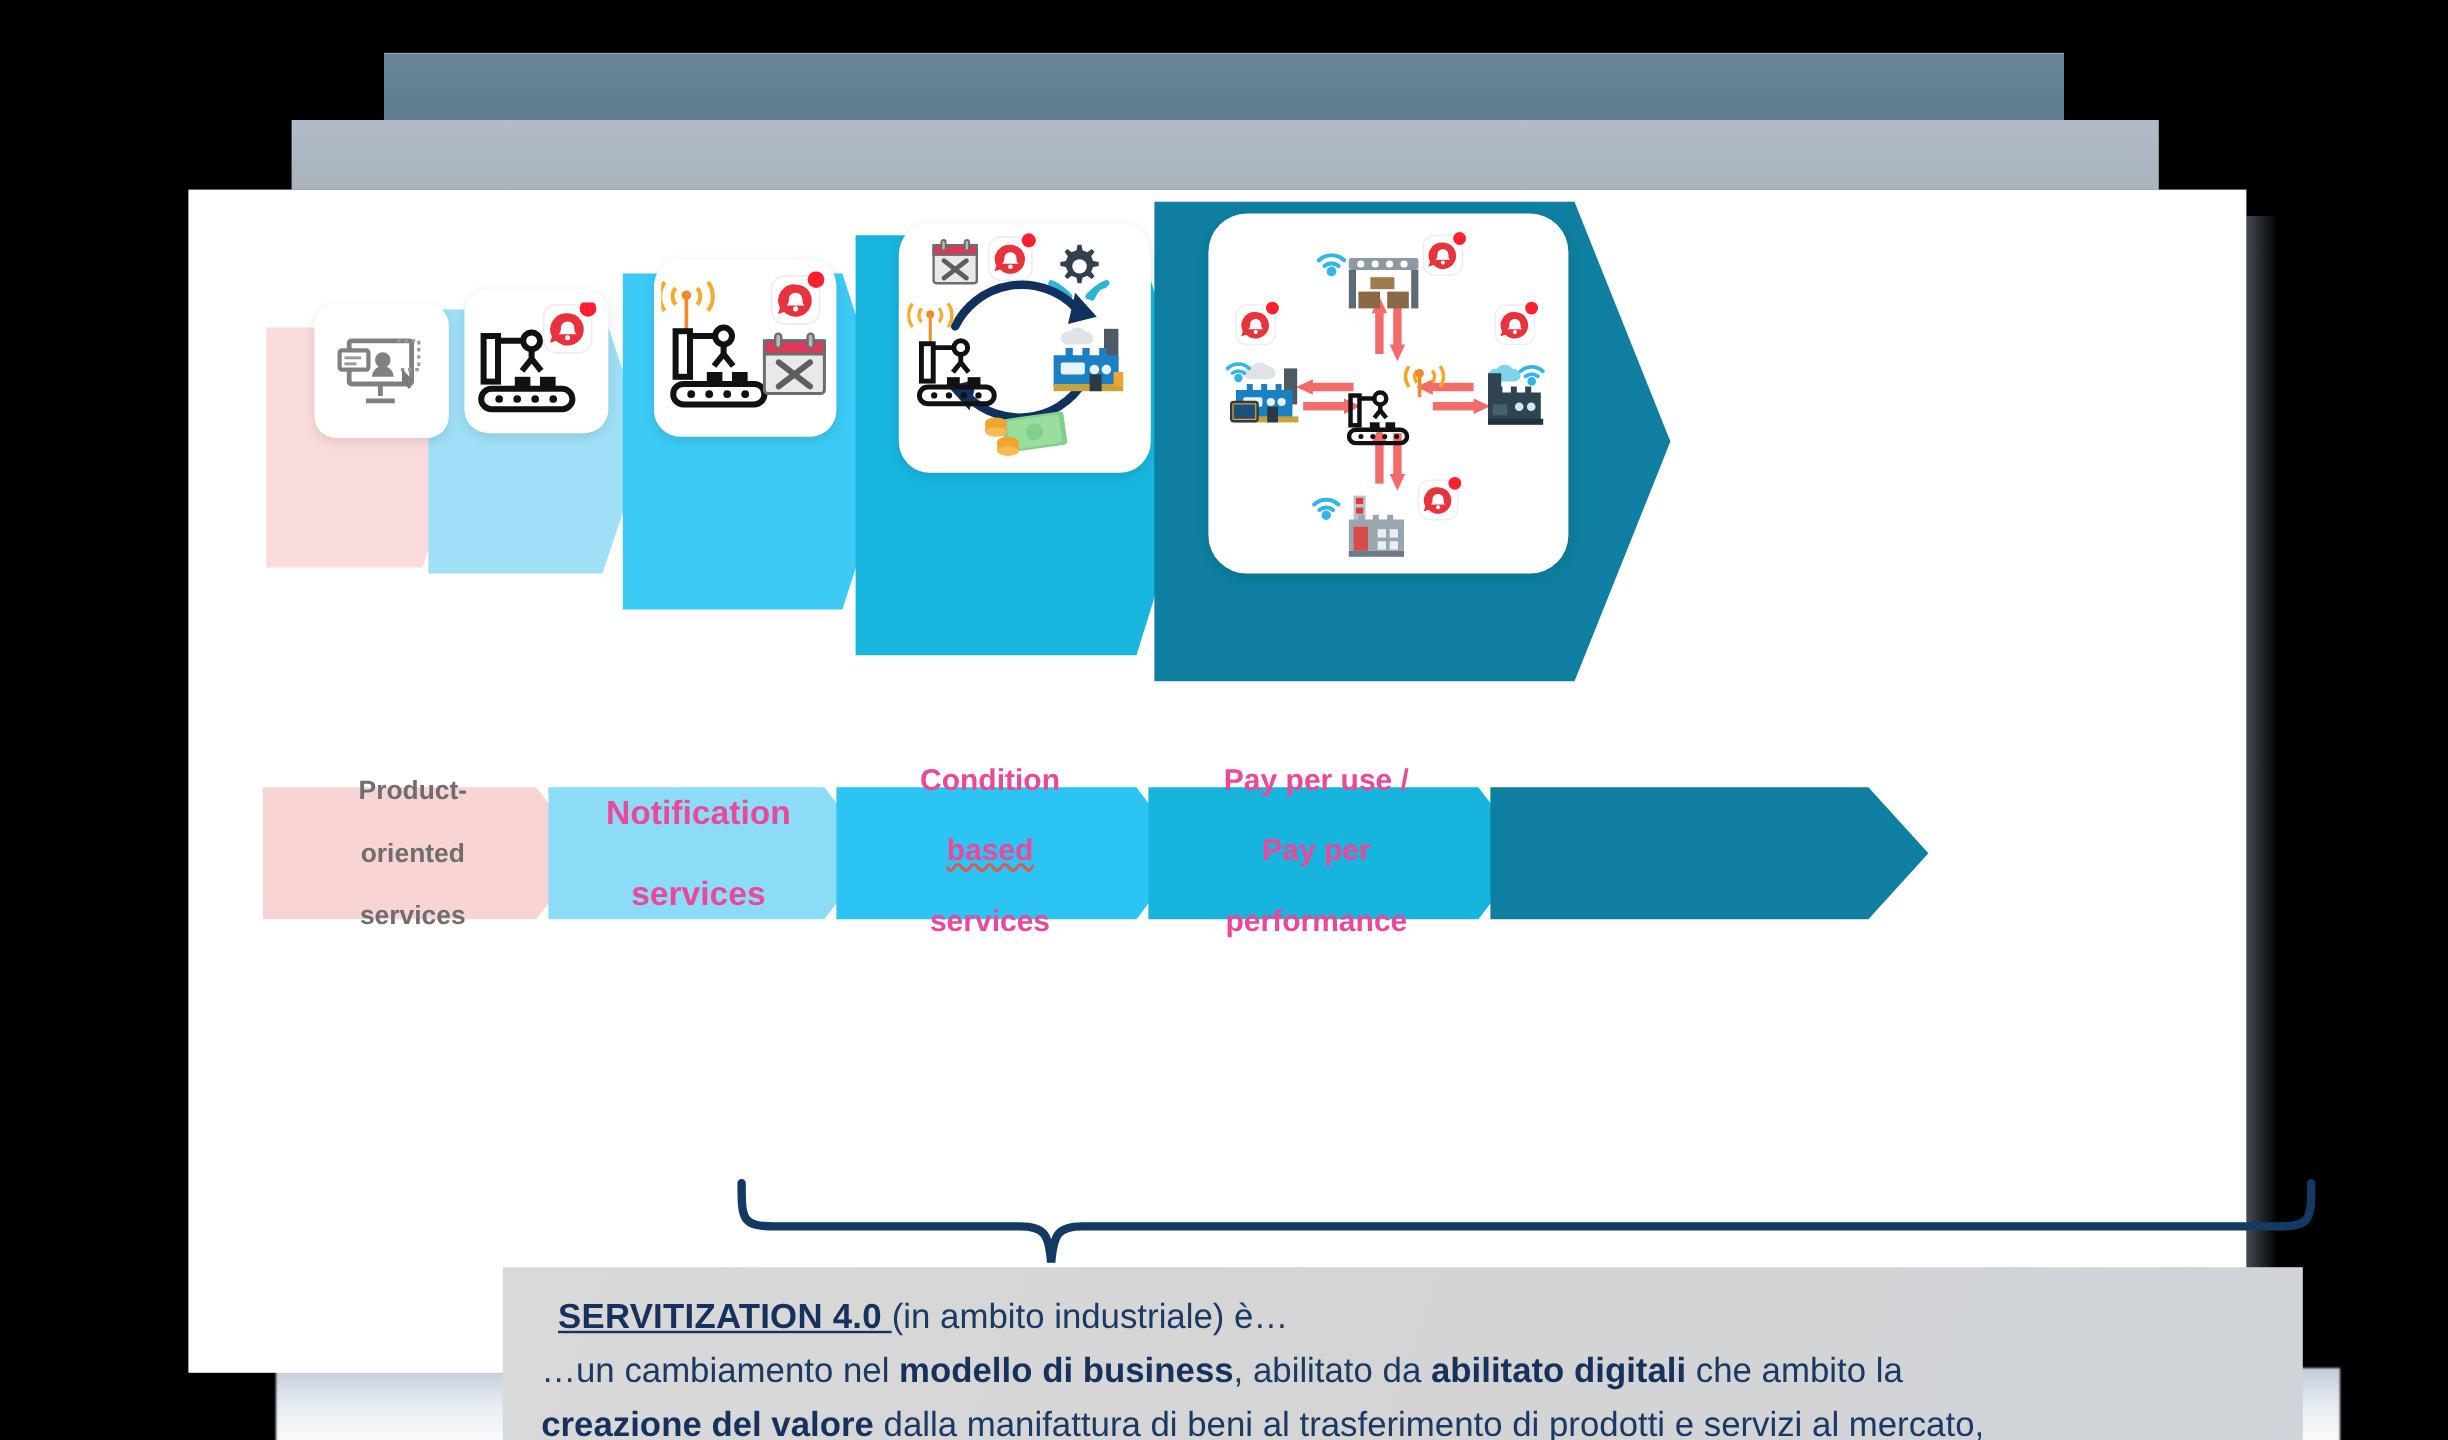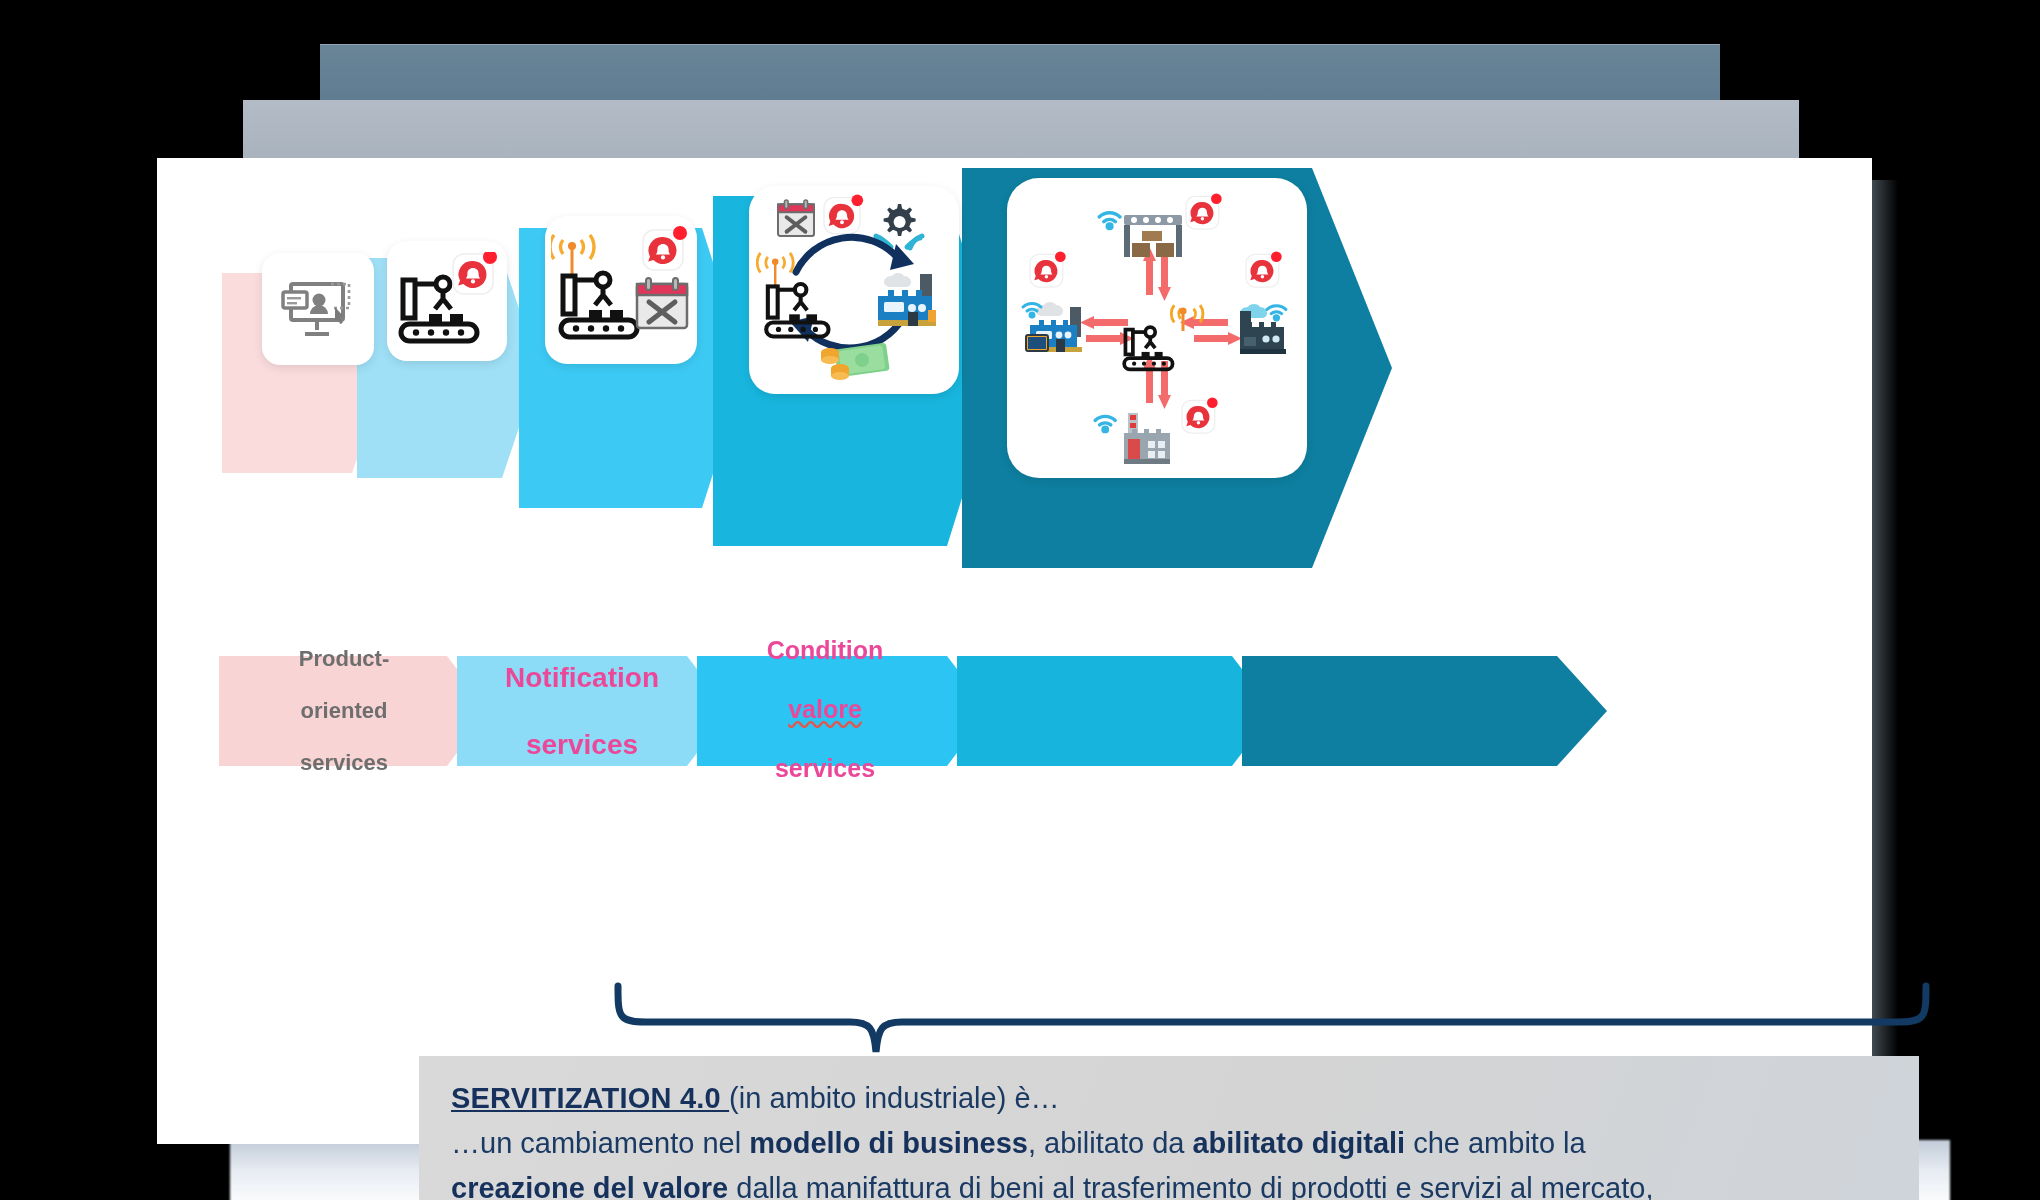--- a/index.html
+++ b/index.html
@@ -35,21 +35,21 @@
   .brace{position:absolute;left:455px;top:820px;width:1320px;height:80px;}
 
   
   .defbox{position:absolute;left:262px;top:898px;width:1500px;height:232px;
     background:linear-gradient(110deg,#d9d9d9 0%,#d4d4d4 55%,#cfd4da 100%);
     padding:22px 32px 14px 32px;box-sizing:border-box;}
   .defbox p{margin:0 0 4px 0;color:#1b3a63;font-size:29px;line-height:1.42;
             font-family:"Liberation Sans", sans-serif;}
   .defbox b{font-weight:bold;color:#16325c;text-align:right;}
   .defbox .ttl{font-weight:bold;text-decoration:underline;color:#16325c;
-               letter-spacing:.2px;}
+               letter-spacing:.2px;margin-left:14px;}
   .sq{ text-decoration: underline wavy #e0584f; text-decoration-skip-ink:none;}
 </style>
 </head>
 <body>
 
 <div id="stage">
 
   <div class="slide-shadow"></div>
   <div class="bar-top"></div>
   <div class="bar-mid"></div>
@@ -429,25 +429,32 @@
     <div class="ribbon" style="left:300px;top:498px;width:250px;height:110px;font-size:28px">
       <span>
         <span>Notification</span><br>
         <span>services</span>
       </span>
     </div>
 
     <div class="ribbon" style="left:540px;top:492px;width:256px;height:120px;font-size:25px">
       <span>
         <span>Condition</span><br>
-        <span class="sq">valore</span><br>
+        <span class="sq">based</span><br>
         <span>services</span>
       </span>
     </div>
 
+    <div class="ribbon" style="left:800px;top:492px;width:280px;height:120px;font-size:25px">
+      <span>
+        <span>Pay per use /</span><br>
+        <span>Pay per</span><br>
+        <span>performance</span>
+      </span>
+    </div>
 
 
     <svg class="brace" viewBox="0 0 1320 80" preserveAspectRatio="none">
       <path d="M6 8 C6 38 6 44 34 44 L238 44 C258 44 262 50 264 74
                C266 50 270 44 290 44 L1286 44 C1314 44 1314 38 1314 8" fill="none" stroke="#123a63" stroke-width="7" stroke-linecap="round"></path>
     </svg>
 
     <div class="defbox">
       <p>
         <span class="ttl">SERVITIZATION 4.0 </span><span>(in ambito industriale) è…</span>

